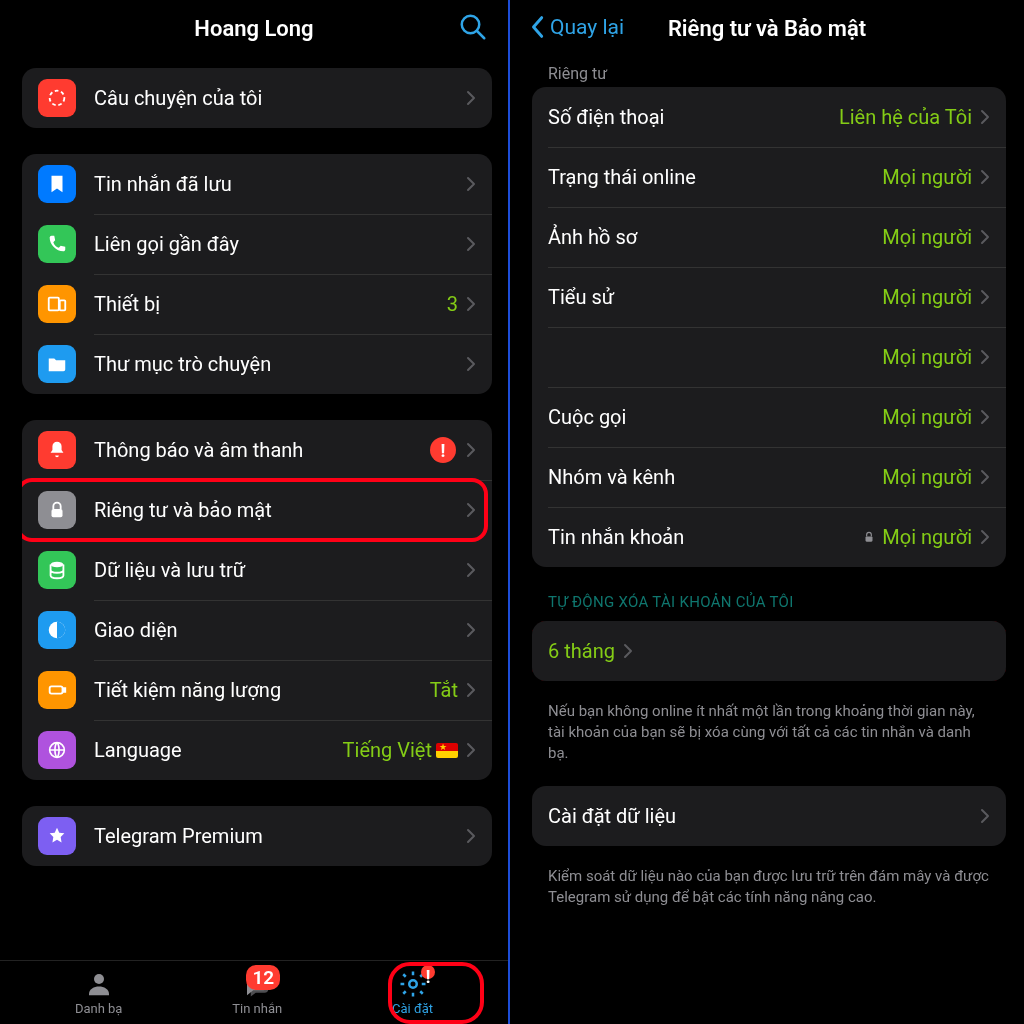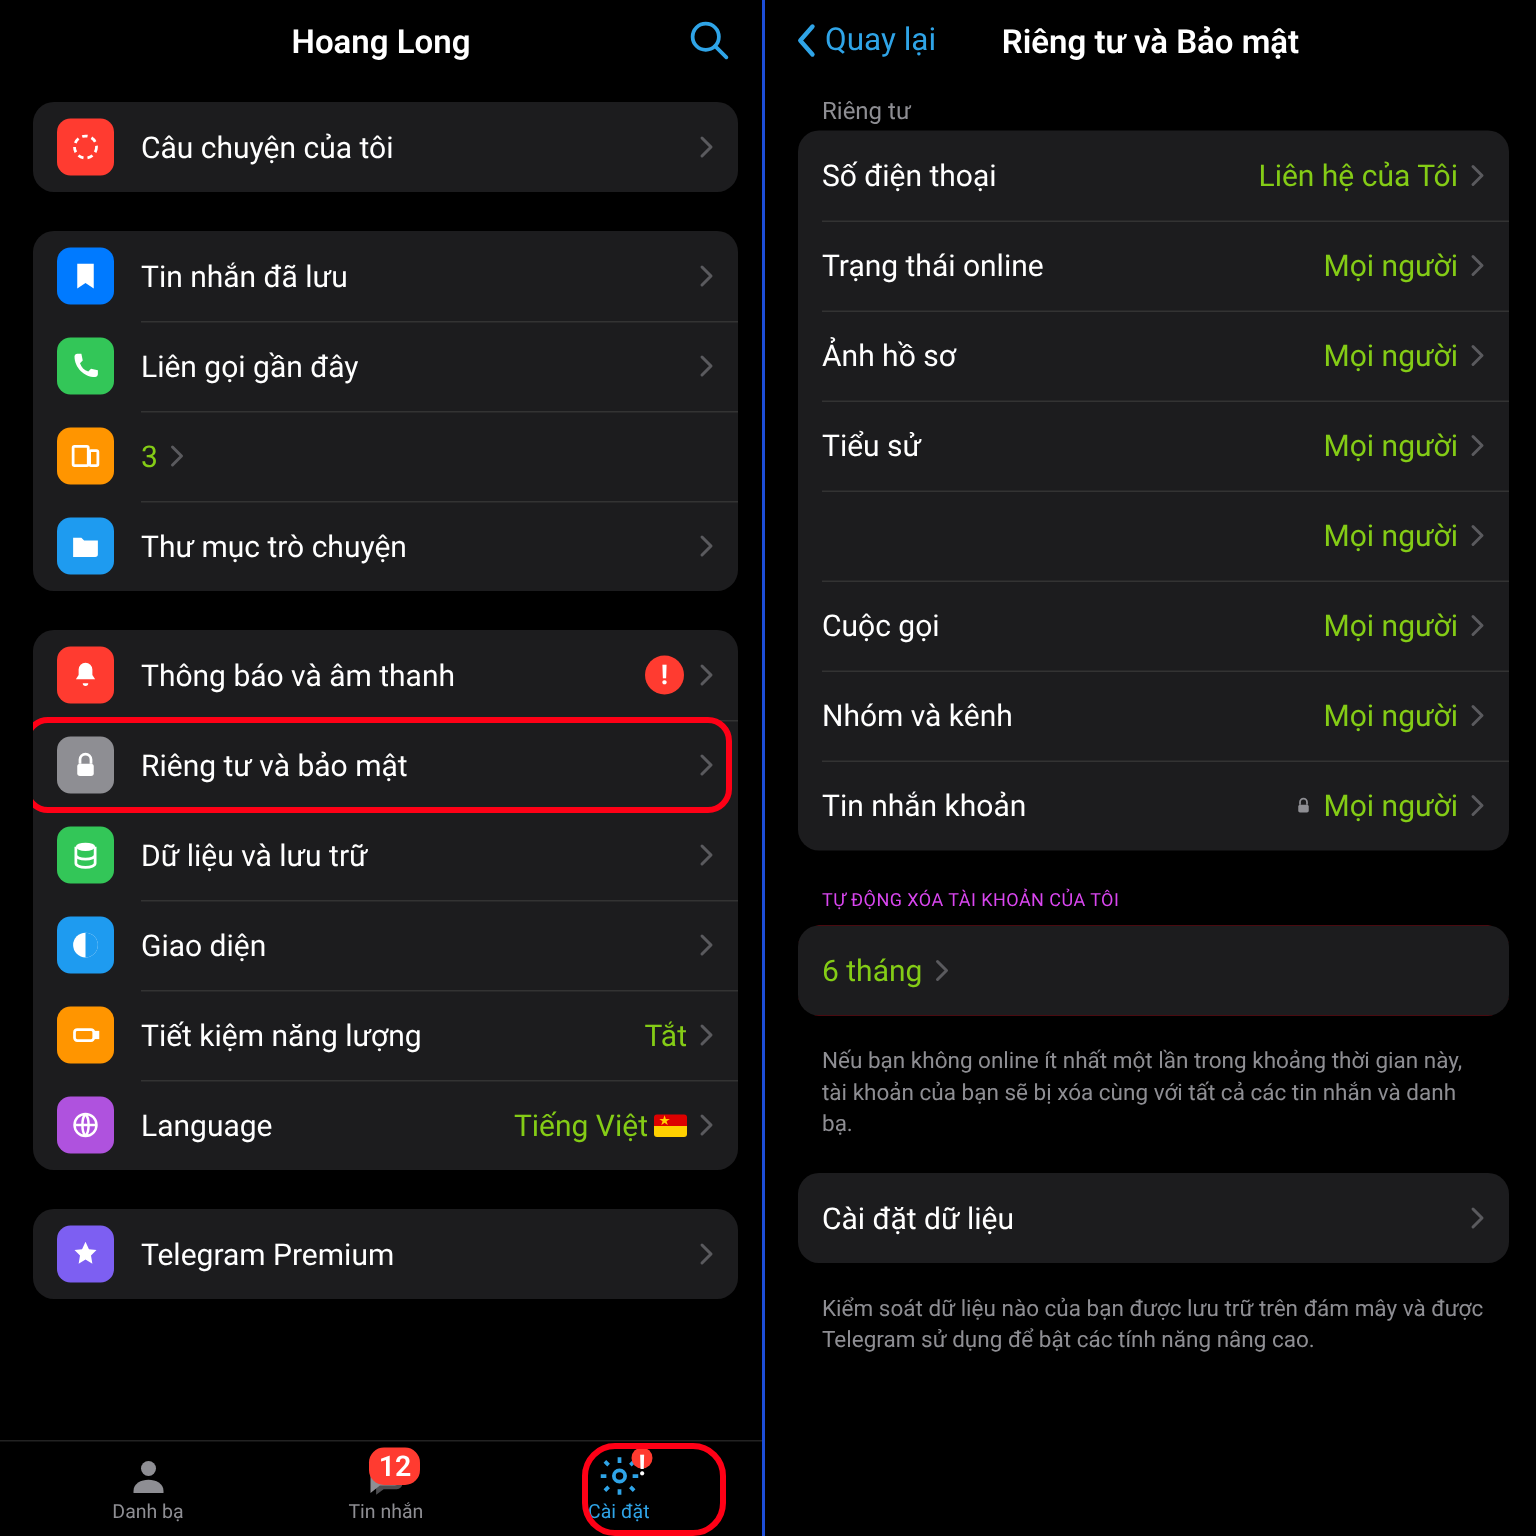--- a/index.html
+++ b/index.html
@@ -31,21 +31,21 @@
 .value { font-size:20px; color:#84cc16; margin-right:8px; display:flex; align-items:center; }
 .value-lock { margin-right:6px; }
 .chev { width:10px; height:16px; flex-shrink:0; }
 .chev svg { width:10px; height:16px; display:block; }
 .chev path { stroke:#5a5a5e; }
 
 .alert-dot { width:26px; height:26px; border-radius:13px; background:#ff3b30; display:flex; align-items:center; justify-content:center; margin-right:10px; color:#fff; font-size:18px; font-weight:700; }
 
 .highlight { position:absolute; border:4px solid #ff0016; border-radius:16px; pointer-events:none; }
 
-.section-header { font-size:12px; color:#d946ef; padding:0 16px 10px 16px; letter-spacing:0.3px; }
+.section-header { font-size:15px; color:#0f766e; padding:0 16px 10px 16px; letter-spacing:0.3px; }
 .section-footer { font-size:15px; color:#8e8e93; padding:10px 16px 0 16px; line-height:1.4; margin-top:-16px; margin-bottom:22px; }
 
 .tabbar { position:absolute; bottom:0; left:0; right:0; height:64px; border-top:1px solid #222; display:flex; justify-content:space-around; align-items:center; padding:0 20px; }
 .tab { display:flex; flex-direction:column; align-items:center; color:#8e8e93; font-size:13px; position:relative; }
 .tab svg { width:32px; height:30px; margin-bottom:2px; }
 .tab.active { color:#2fa4e7; }
 .tab-badge { position:absolute; top:-4px; right:2px; background:#ff3b30; color:#fff; font-size:19px; font-weight:600; padding:1px 6px; border-radius:10px; min-width:20px; text-align:center; }
 .tab-badge.dot { min-width:14px; height:14px; padding:0; right:-2px; }
 
 .flag { display:inline-block; width:22px; height:15px; background:linear-gradient(to bottom,#d00 50%,#ffd000 50%); margin-left:4px; border-radius:2px; position:relative; }
@@ -110,20 +110,21 @@
             </svg>
           </span>
         </div>
         <div class="row">
           <div class="icon" style="background:#ff9500">
             <svg viewBox="0 0 24 24" fill="none" stroke="#fff" stroke-width="2">
               <rect x="3" y="5" width="11" height="14" rx="1"></rect>
               <rect x="15" y="8" width="6" height="11" rx="1"></rect>
             </svg>
           </div>
+          <div class="label">Thiết bị</div>
           <div class="value">3</div>
           <span class="chev">
             <svg viewBox="0 0 10 16">
               <path d="M2 2 L8 8 L2 14" stroke-width="2" fill="none" stroke-linecap="round" stroke-linejoin="round"></path>
             </svg>
           </span>
         </div>
         <div class="row">
           <div class="icon" style="background:#1e9bf0">
             <svg viewBox="0 0 24 24" fill="#fff">

